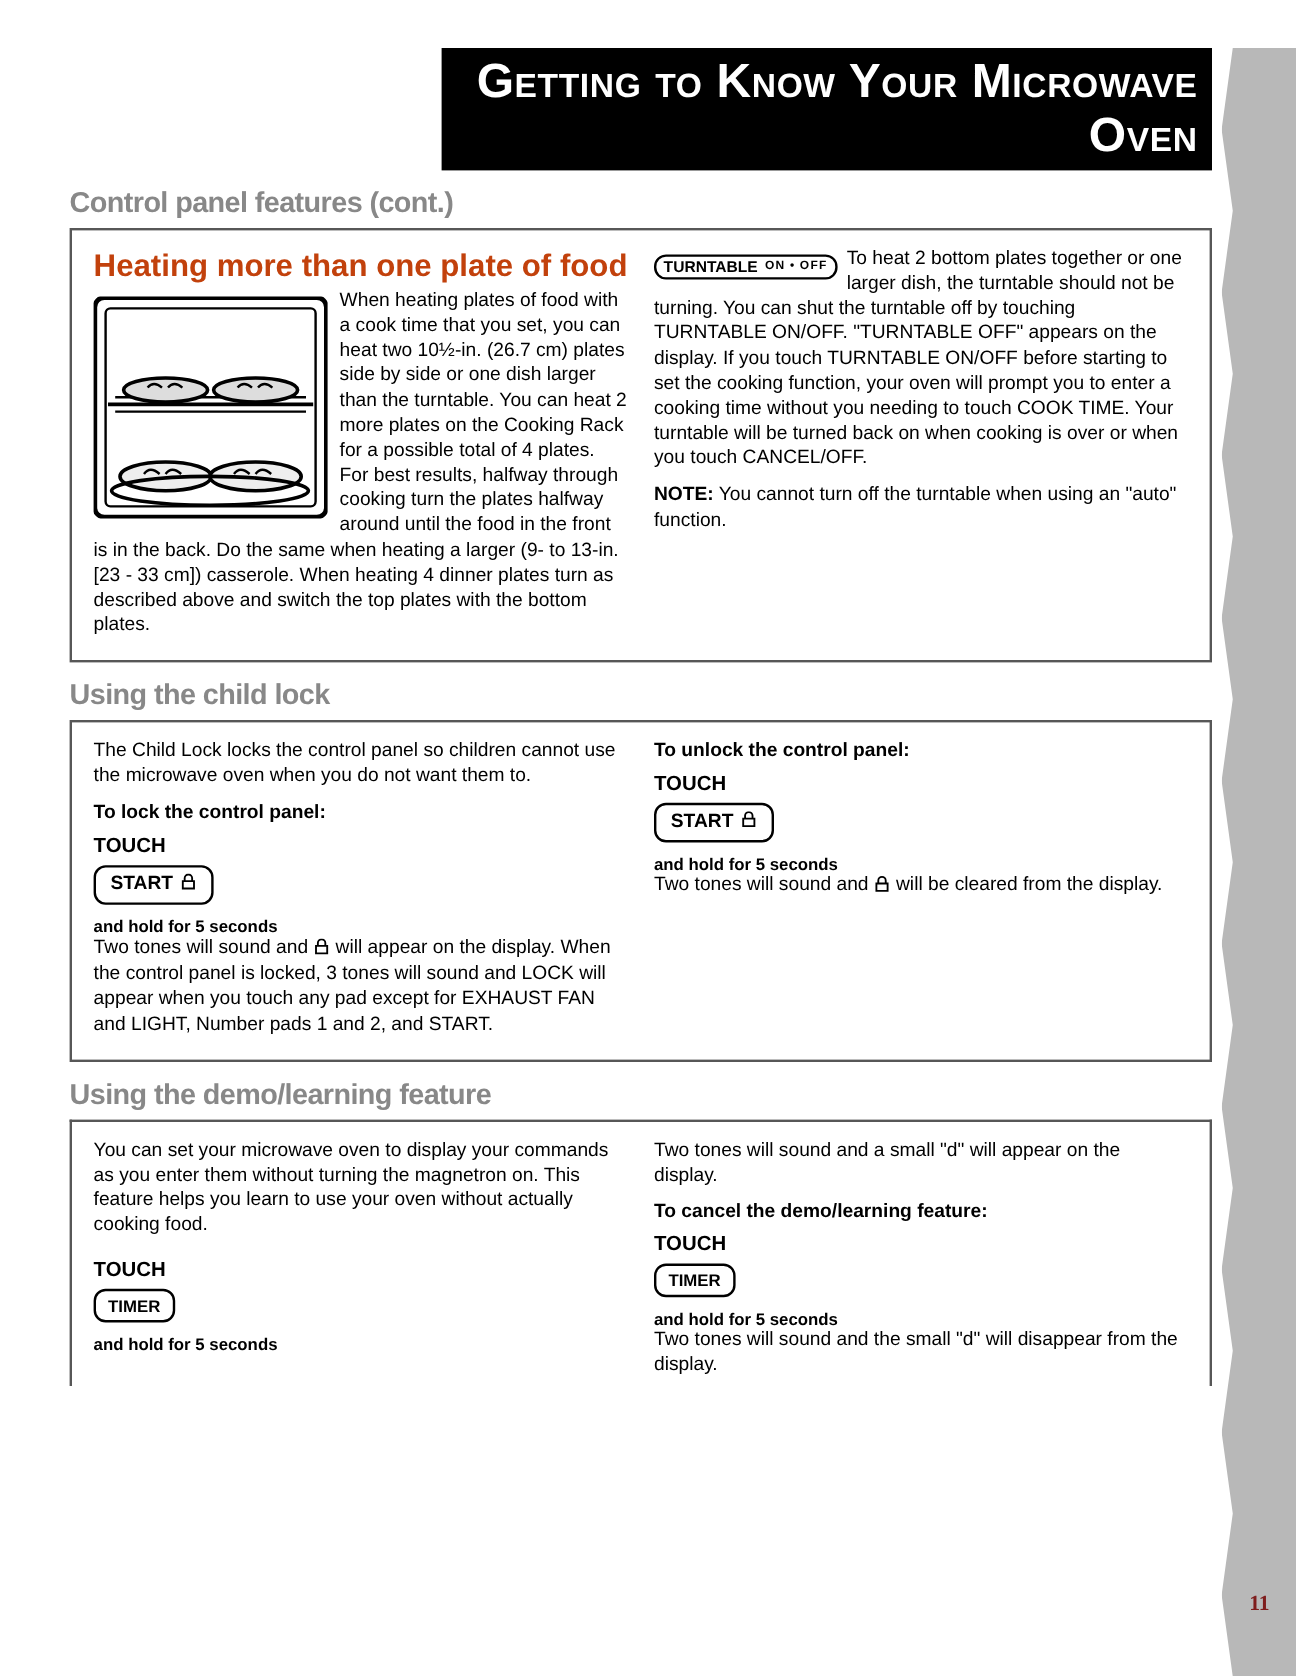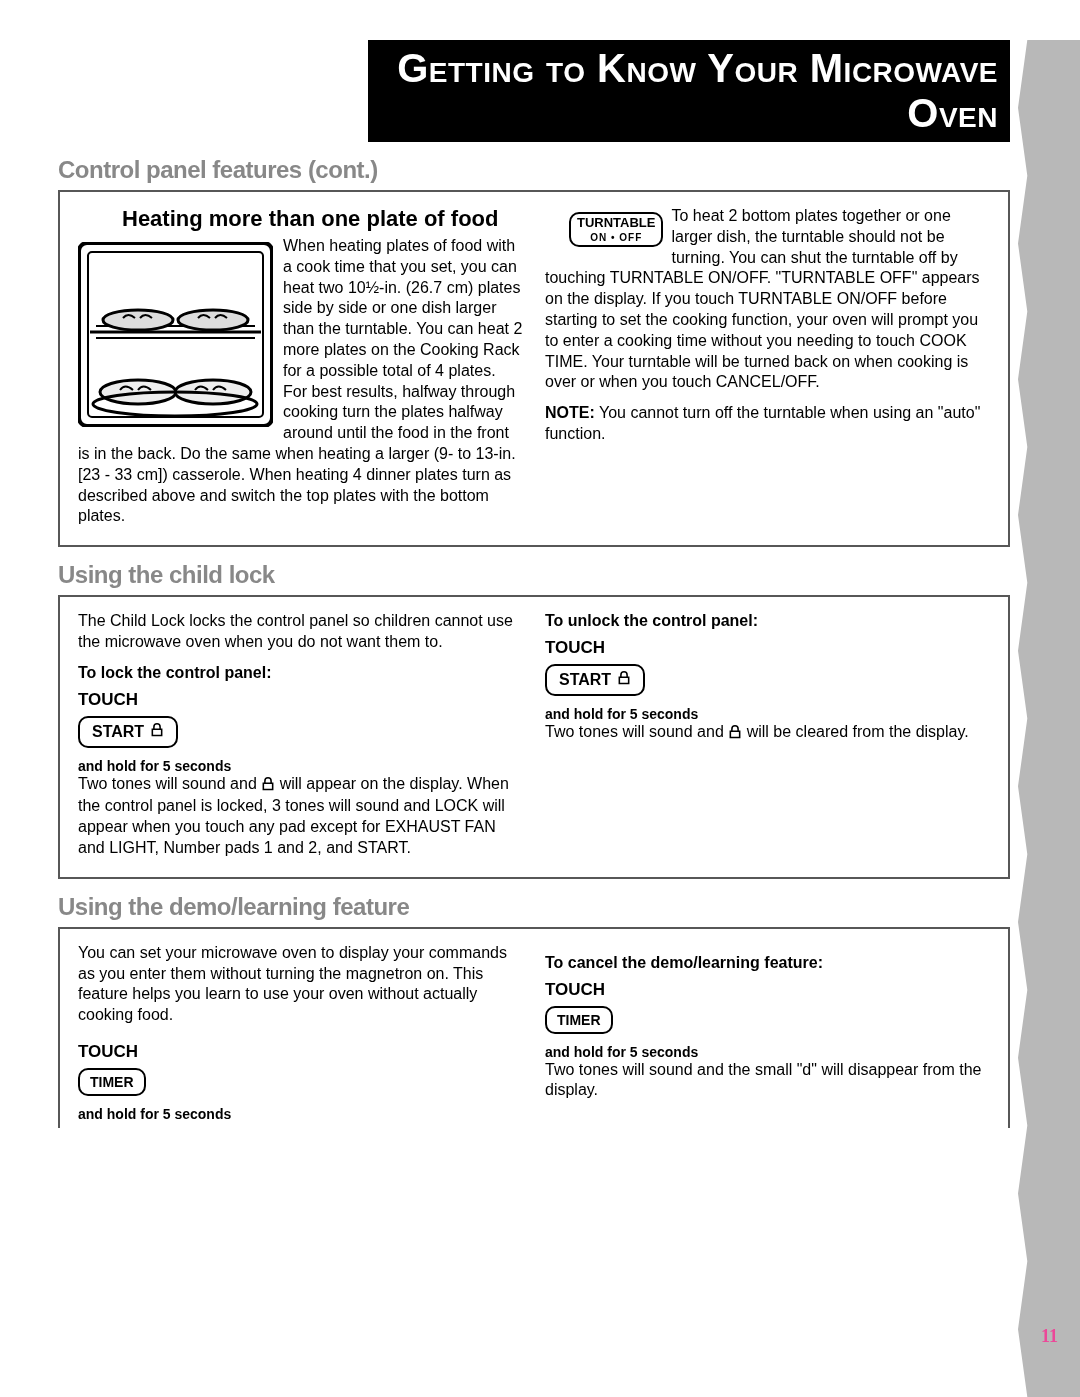--- a/index.html
+++ b/index.html
@@ -8,38 +8,38 @@
   position: absolute; right: 0; top: 40px; bottom: 0; width: 62px;
   background: #b8b8b8;
   clip-path: polygon(
     15% 0%, 100% 0%, 100% 100%, 15% 100%,
     0% 95%, 15% 90%, 0% 85%, 15% 80%, 0% 75%, 15% 70%,
     0% 65%, 15% 60%, 0% 55%, 15% 50%, 0% 45%, 15% 40%,
     0% 35%, 15% 30%, 0% 25%, 15% 20%, 0% 15%, 15% 10%,
     0% 5%
   );
 }
-.page-num { position: absolute; right: 22px; bottom: 50px; color: #ec4899; font-weight: bold; font-size: 18px; font-family: "Times New Roman", serif; }
+.page-num { position: absolute; right: 22px; bottom: 50px; color: #7f1d1d; font-weight: bold; font-size: 18px; font-family: "Times New Roman", serif; }
 .page { position: absolute; left: 58px; right: 70px; top: 40px; }
 .header-bar {
   background: #000; color: #fff;
   font-family: "Arial Narrow", Arial, sans-serif;
   font-weight: bold;
   padding: 6px 12px;
   text-align: right;
   margin-left: 310px;
   font-variant: small-caps;
   font-size: 40px;
   letter-spacing: 0.5px;
 }
 .section-title { color: #888; font-weight: bold; font-size: 24px; margin: 14px 0 6px 0; letter-spacing: -0.5px; }
 .section-box { border: 2px solid #575757; padding: 14px 18px 18px 18px; }
 .two-col { display: flex; gap: 22px; }
 .col { flex: 1; }
-.sub-head { color: #000000; font-weight: bold; font-size: 22px; margin-bottom: 4px; margin-left: 44px; }
+.sub-head { color: #c2410c; font-weight: bold; font-size: 26px; margin-bottom: 4px; }
 p, .body { font-size: 16px; line-height: 1.3; }
 .bold { font-weight: bold; }
 .touch-label { font-weight: bold; font-size: 17px; margin-top: 6px; }
 .pad-btn {
   display: inline-flex; align-items: center; gap: 6px;
   border: 2px solid #000; border-radius: 10px;
   padding: 5px 12px; font-weight: bold; font-size: 16px;
   margin: 6px 0;
 }
 .pad-btn.small { font-size: 14px; padding: 4px 10px; }
@@ -88,21 +88,21 @@
 
               <ellipse cx="97" cy="162" rx="82" ry="12" fill="none" stroke="#000" stroke-width="3"></ellipse>
             </svg>
           </span>
           <span>When heating plates of food with a cook time that you set, you can heat two 10½-in. (26.7 cm) plates side by side or one dish larger than the turntable. You can heat 2 more plates on the Cooking Rack for a possible total of 4 plates. For best results, halfway through cooking turn the plates halfway around until the food in the front is in the back. Do the same when heating a larger (9- to 13-in. [23 - 33 cm]) casserole. When heating 4 dinner plates turn as described above and switch the top plates with the bottom plates.</span>
         </div>
       </div>
       <div class="col">
         <div class="body">
           <span class="turntable-float">
-            <span class="pad-btn small" style="flex-direction:column; padding:2px 6px; line-height:1;margin-left:24px;">
+            <span class="pad-btn small" style="flex-direction:row; padding:2px 6px; line-height:1;">
               <span style="font-size:13px;">TURNTABLE</span>
               <span class="sub">ON • OFF</span>
             </span>
           </span>
           <span>To heat 2 bottom plates together or one larger dish, the turntable should not be turning. You can shut the turntable off by touching TURNTABLE ON/OFF. "TURNTABLE OFF" appears on the display. If you touch TURNTABLE ON/OFF before starting to set the cooking function, your oven will prompt you to enter a cooking time without you needing to touch COOK TIME. Your turntable will be turned back on when cooking is over or when you touch CANCEL/OFF.</span>
         </div>
         <div class="spacer"></div>
         <p>
           <span class="bold">NOTE:</span>
           <span>You cannot turn off the turntable when using an "auto" function.</span>
@@ -167,20 +167,21 @@
   <div class="section-box" style="border-bottom:none; padding-bottom:6px;">
     <div class="two-col">
       <div class="col">
         <p>You can set your microwave oven to display your commands as you enter them without turning the magnetron on. This feature helps you learn to use your oven without actually cooking food.</p>
         <div class="spacer"></div>
         <div class="touch-label">TOUCH</div>
         <div class="pad-btn small">TIMER</div>
         <div class="hold-text">and hold for 5 seconds</div>
       </div>
       <div class="col">
+        <p>Two tones will sound and a small "d" will appear on the display.</p>
         <div class="spacer"></div>
         <p class="bold">To cancel the demo/learning feature:</p>
         <div class="touch-label">TOUCH</div>
         <div class="pad-btn small">TIMER</div>
         <div class="hold-text">and hold for 5 seconds</div>
         <p>Two tones will sound and the small "d" will disappear from the display.</p>
       </div>
     </div>
   </div>
 

